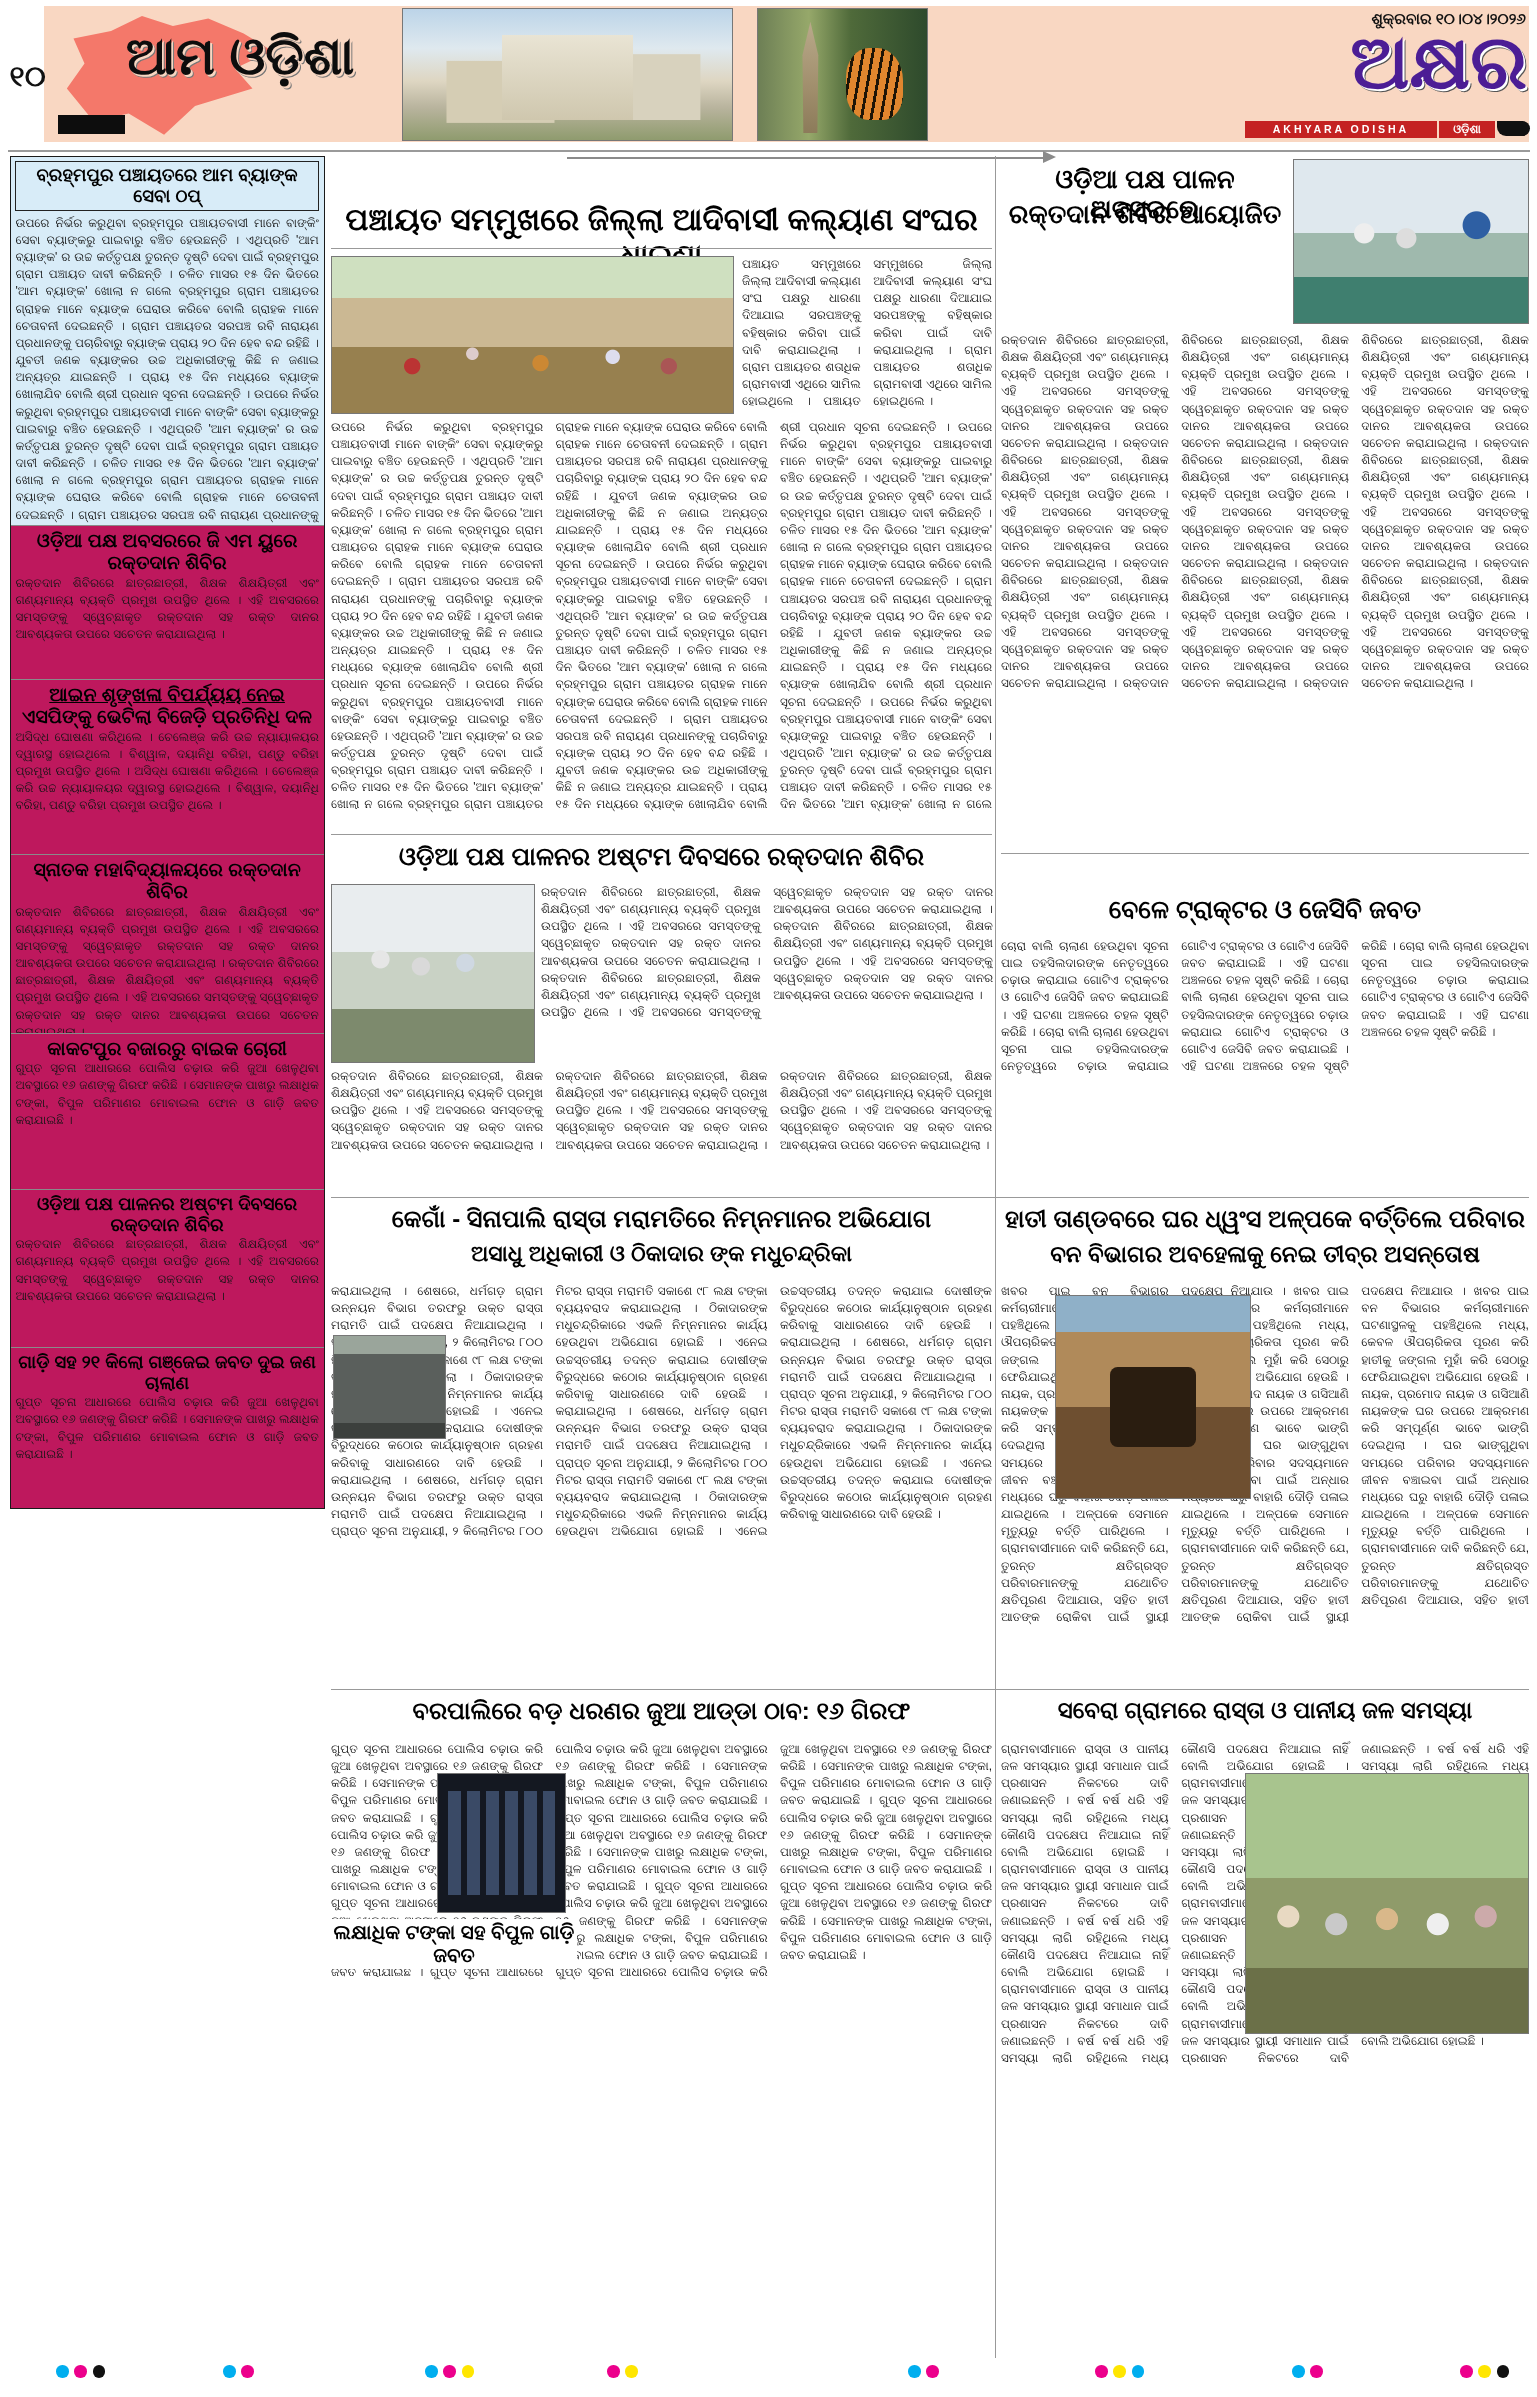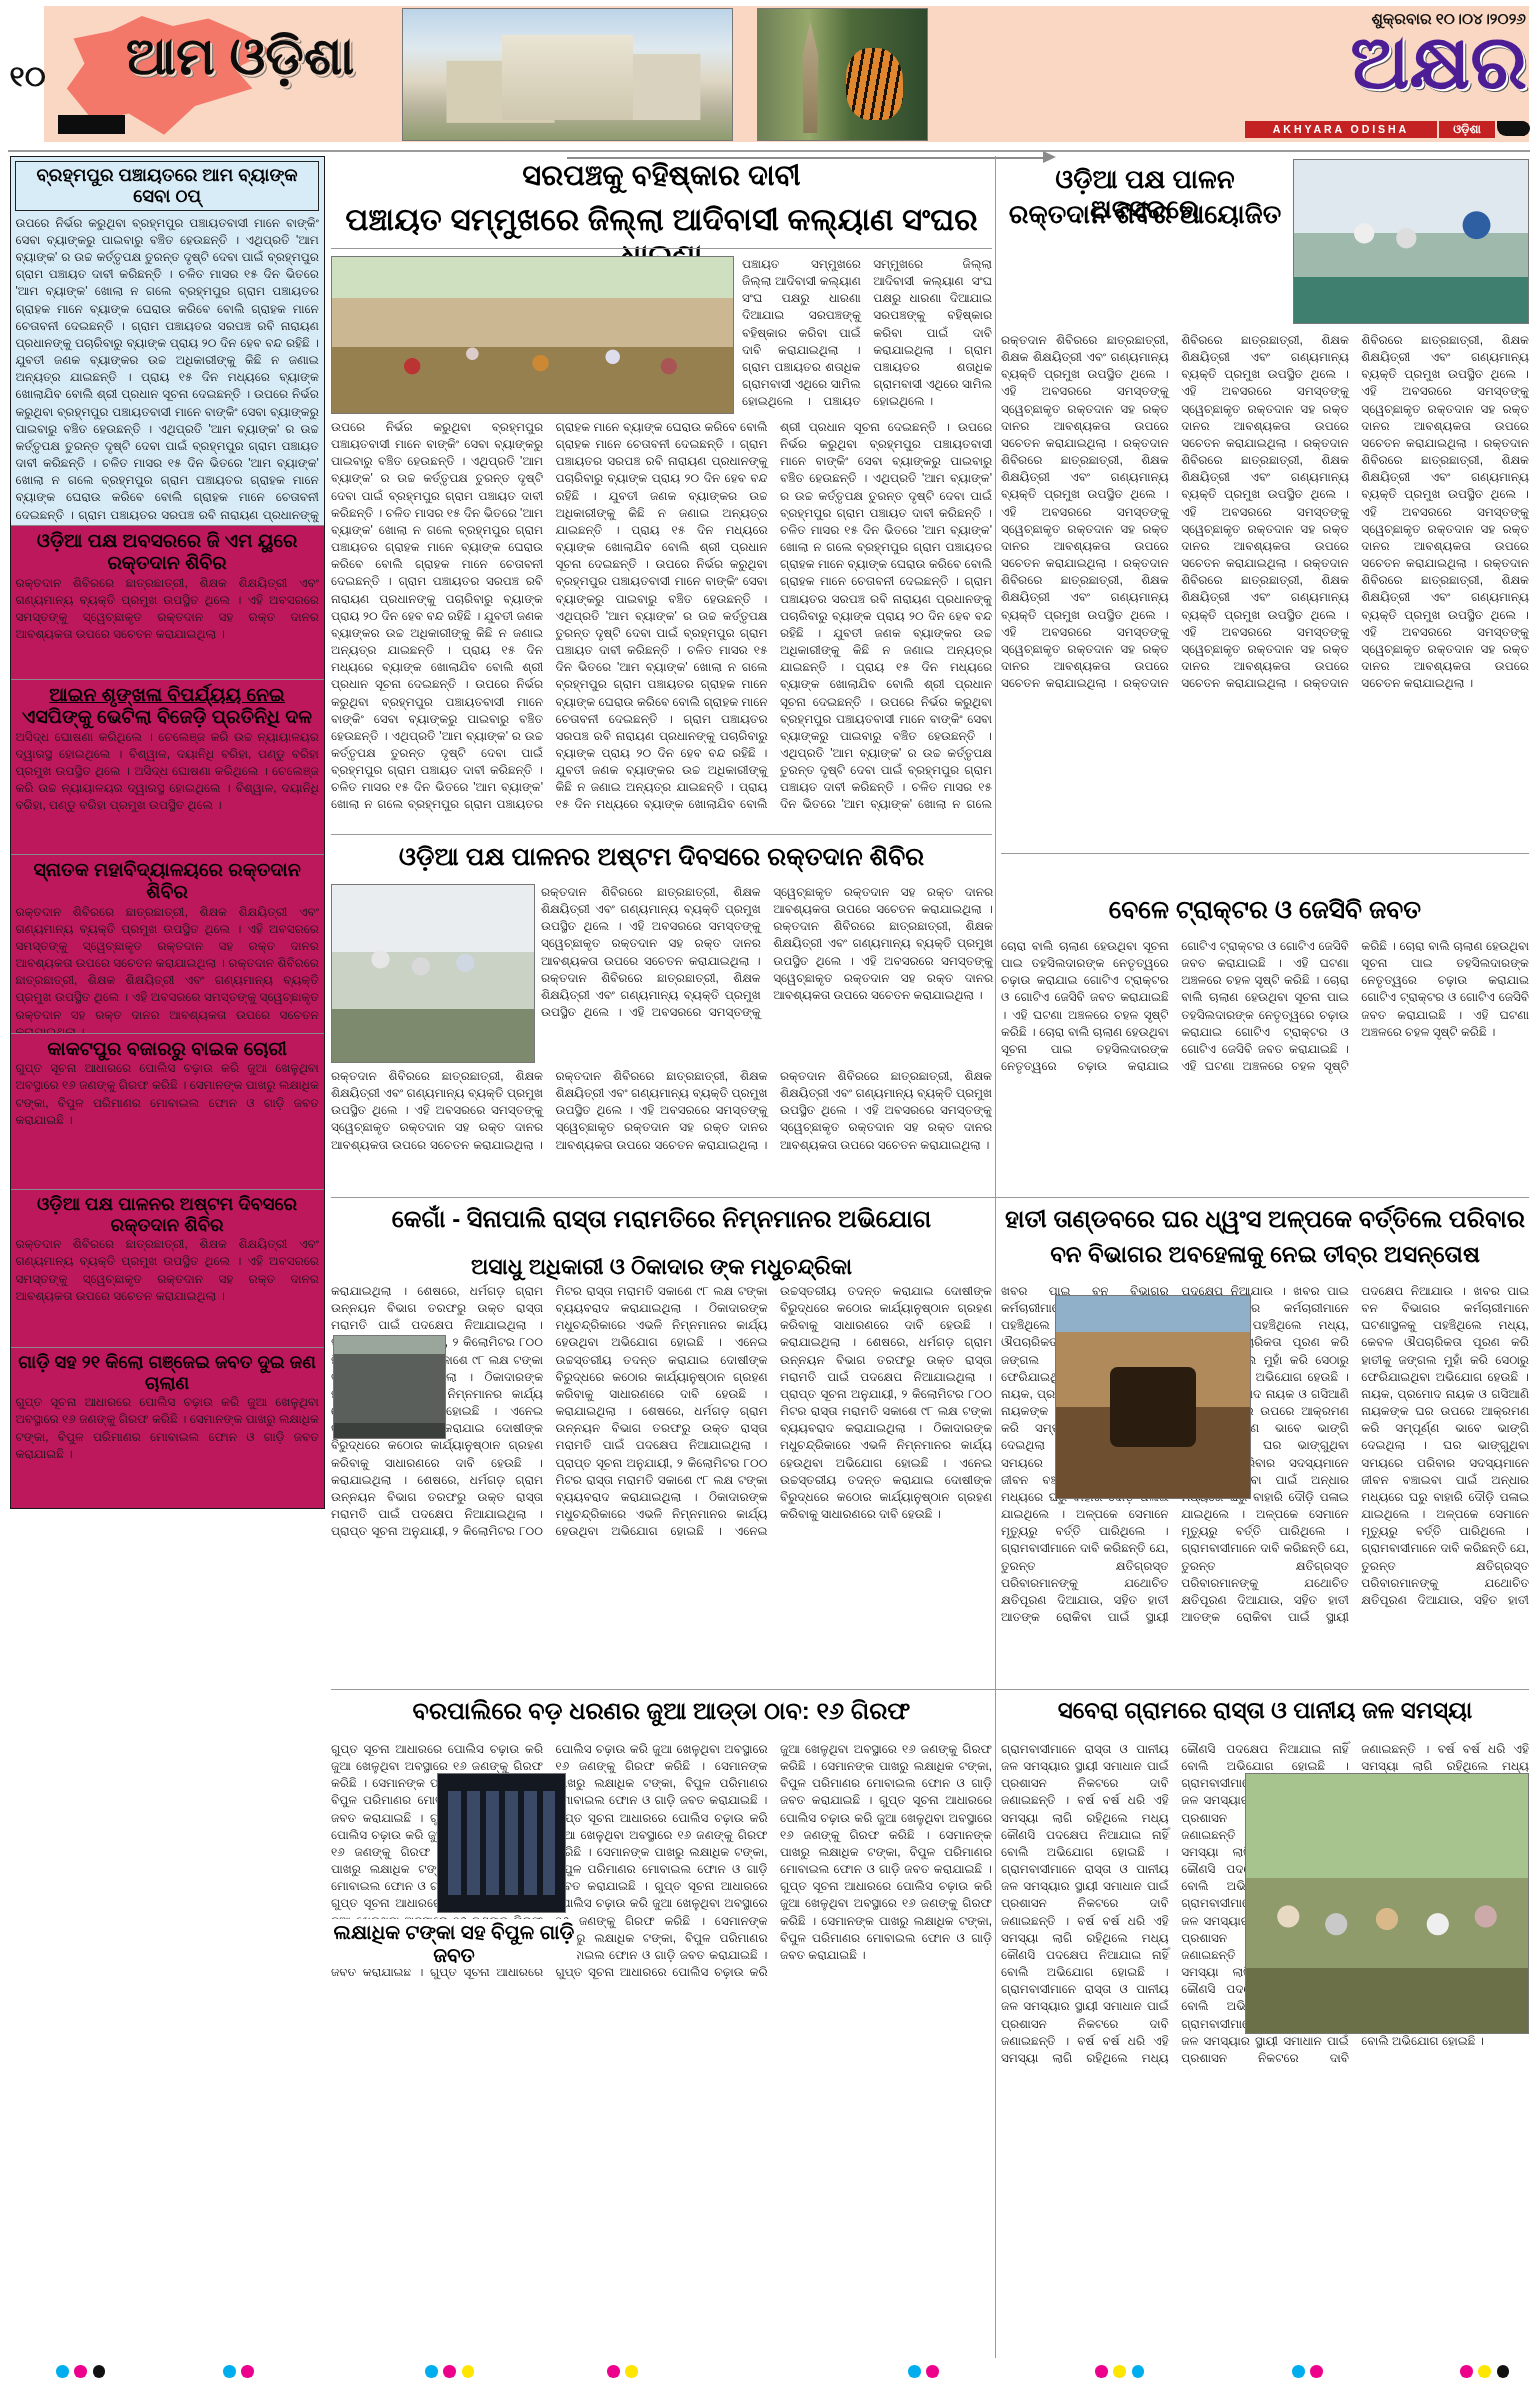--- a/index.html
+++ b/index.html
@@ -146,21 +146,20 @@
     </div>
 
     <div class="lc-art" style="height:142px;border-bottom:none;">
       <div class="lc-hl" style="font-size:18px;">ଗାଡ଼ି ସହ ୨୧ କିଲୋ ଗଞ୍ଜେଇ ଜବତ ଦୁଇ ଜଣ ଚାଲାଣ</div>
       <div class="body-txt" style="height:81px;">ଗୁପ୍ତ ସୂଚନା ଆଧାରରେ ପୋଲିସ ଚଢ଼ାଉ କରି ଜୁଆ ଖେଳୁଥିବା ଅବସ୍ଥାରେ ୧୬ ଜଣଙ୍କୁ ଗିରଫ କରିଛି । ସେମାନଙ୍କ ପାଖରୁ ଲକ୍ଷାଧିକ ଟଙ୍କା, ବିପୁଳ ପରିମାଣର ମୋବାଇଲ ଫୋନ ଓ ଗାଡ଼ି ଜବତ କରାଯାଇଛି ।</div>
     </div>
   </div>
 
   <div class="abs rule-v" style="left:995px;top:156px;height:2202px;"></div>
 
-  <div class="abs hl" style="left:331px;top:159px;width:661px;font-size:29px;">ସରପଞ୍ଚକୁ ବହିଷ୍କାର ଦାବୀ</div>
   <div class="abs hl" style="left:331px;top:202px;width:661px;font-size:31px;">ପଞ୍ଚାୟତ ସମ୍ମୁଖରେ ଜିଲ୍ଲା ଆଦିବାସୀ କଲ୍ୟାଣ ସଂଘର ଧାରଣା</div>
   <div class="abs rule-h" style="left:331px;top:248px;width:661px;"></div>
 
   <div class="abs photo ph-protest" style="left:331px;top:256px;width:403px;height:158px;"></div>
   <div class="abs body-txt cols2" style="left:742px;top:256px;width:250px;height:158px;">ପଞ୍ଚାୟତ ସମ୍ମୁଖରେ ଜିଲ୍ଲା ଆଦିବାସୀ କଲ୍ୟାଣ ସଂଘ ପକ୍ଷରୁ ଧାରଣା ଦିଆଯାଇ ସରପଞ୍ଚଙ୍କୁ ବହିଷ୍କାର କରିବା ପାଇଁ ଦାବି କରାଯାଇଥିଲା । ଗ୍ରାମ ପଞ୍ଚାୟତର ଶତାଧିକ ଗ୍ରାମବାସୀ ଏଥିରେ ସାମିଲ ହୋଇଥିଲେ । ପଞ୍ଚାୟତ ସମ୍ମୁଖରେ ଜିଲ୍ଲା ଆଦିବାସୀ କଲ୍ୟାଣ ସଂଘ ପକ୍ଷରୁ ଧାରଣା ଦିଆଯାଇ ସରପଞ୍ଚଙ୍କୁ ବହିଷ୍କାର କରିବା ପାଇଁ ଦାବି କରାଯାଇଥିଲା । ଗ୍ରାମ ପଞ୍ଚାୟତର ଶତାଧିକ ଗ୍ରାମବାସୀ ଏଥିରେ ସାମିଲ ହୋଇଥିଲେ ।</div>
   <div class="abs body-txt cols3" style="left:331px;top:419px;width:661px;height:407px;">ଉପରେ ନିର୍ଭର କରୁଥିବା ବ୍ରହ୍ମପୁର ପଞ୍ଚାୟତବାସୀ ମାନେ ବାଙ୍କିଂ ସେବା ବ୍ୟାଙ୍କରୁ ପାଇବାରୁ ବଞ୍ଚିତ ହେଉଛନ୍ତି । ଏଥିପ୍ରତି 'ଆମ ବ୍ୟାଙ୍କ' ର ଉଚ୍ଚ କର୍ତ୍ତୃପକ୍ଷ ତୁରନ୍ତ ଦୃଷ୍ଟି ଦେବା ପାଇଁ ବ୍ରହ୍ମପୁର ଗ୍ରାମ ପଞ୍ଚାୟତ ଦାବୀ କରିଛନ୍ତି । ଚଳିତ ମାସର ୧୫ ଦିନ ଭିତରେ 'ଆମ ବ୍ୟାଙ୍କ' ଖୋଲା ନ ଗଲେ ବ୍ରହ୍ମପୁର ଗ୍ରାମ ପଞ୍ଚାୟତର ଗ୍ରାହକ ମାନେ ବ୍ୟାଙ୍କ ଘେରାଉ କରିବେ ବୋଲି ଗ୍ରାହକ ମାନେ ଚେତାବନୀ ଦେଇଛନ୍ତି । ଗ୍ରାମ ପଞ୍ଚାୟତର ସରପଞ୍ଚ ରବି ନାରାୟଣ ପ୍ରଧାନଙ୍କୁ ପଚାରିବାରୁ ବ୍ୟାଙ୍କ ପ୍ରାୟ ୨୦ ଦିନ ହେବ ବନ୍ଦ ରହିଛି । ଯୁବତୀ ଜଣକ ବ୍ୟାଙ୍କର ଉଚ୍ଚ ଅଧିକାରୀଙ୍କୁ କିଛି ନ ଜଣାଇ ଅନ୍ୟତ୍ର ଯାଇଛନ୍ତି । ପ୍ରାୟ ୧୫ ଦିନ ମଧ୍ୟରେ ବ୍ୟାଙ୍କ ଖୋଲାଯିବ ବୋଲି ଶ୍ରୀ ପ୍ରଧାନ ସୂଚନା ଦେଇଛନ୍ତି । ଉପରେ ନିର୍ଭର କରୁଥିବା ବ୍ରହ୍ମପୁର ପଞ୍ଚାୟତବାସୀ ମାନେ ବାଙ୍କିଂ ସେବା ବ୍ୟାଙ୍କରୁ ପାଇବାରୁ ବଞ୍ଚିତ ହେଉଛନ୍ତି । ଏଥିପ୍ରତି 'ଆମ ବ୍ୟାଙ୍କ' ର ଉଚ୍ଚ କର୍ତ୍ତୃପକ୍ଷ ତୁରନ୍ତ ଦୃଷ୍ଟି ଦେବା ପାଇଁ ବ୍ରହ୍ମପୁର ଗ୍ରାମ ପଞ୍ଚାୟତ ଦାବୀ କରିଛନ୍ତି । ଚଳିତ ମାସର ୧୫ ଦିନ ଭିତରେ 'ଆମ ବ୍ୟାଙ୍କ' ଖୋଲା ନ ଗଲେ ବ୍ରହ୍ମପୁର ଗ୍ରାମ ପଞ୍ଚାୟତର ଗ୍ରାହକ ମାନେ ବ୍ୟାଙ୍କ ଘେରାଉ କରିବେ ବୋଲି ଗ୍ରାହକ ମାନେ ଚେତାବନୀ ଦେଇଛନ୍ତି । ଗ୍ରାମ ପଞ୍ଚାୟତର ସରପଞ୍ଚ ରବି ନାରାୟଣ ପ୍ରଧାନଙ୍କୁ ପଚାରିବାରୁ ବ୍ୟାଙ୍କ ପ୍ରାୟ ୨୦ ଦିନ ହେବ ବନ୍ଦ ରହିଛି । ଯୁବତୀ ଜଣକ ବ୍ୟାଙ୍କର ଉଚ୍ଚ ଅଧିକାରୀଙ୍କୁ କିଛି ନ ଜଣାଇ ଅନ୍ୟତ୍ର ଯାଇଛନ୍ତି । ପ୍ରାୟ ୧୫ ଦିନ ମଧ୍ୟରେ ବ୍ୟାଙ୍କ ଖୋଲାଯିବ ବୋଲି ଶ୍ରୀ ପ୍ରଧାନ ସୂଚନା ଦେଇଛନ୍ତି । ଉପରେ ନିର୍ଭର କରୁଥିବା ବ୍ରହ୍ମପୁର ପଞ୍ଚାୟତବାସୀ ମାନେ ବାଙ୍କିଂ ସେବା ବ୍ୟାଙ୍କରୁ ପାଇବାରୁ ବଞ୍ଚିତ ହେଉଛନ୍ତି । ଏଥିପ୍ରତି 'ଆମ ବ୍ୟାଙ୍କ' ର ଉଚ୍ଚ କର୍ତ୍ତୃପକ୍ଷ ତୁରନ୍ତ ଦୃଷ୍ଟି ଦେବା ପାଇଁ ବ୍ରହ୍ମପୁର ଗ୍ରାମ ପଞ୍ଚାୟତ ଦାବୀ କରିଛନ୍ତି । ଚଳିତ ମାସର ୧୫ ଦିନ ଭିତରେ 'ଆମ ବ୍ୟାଙ୍କ' ଖୋଲା ନ ଗଲେ ବ୍ରହ୍ମପୁର ଗ୍ରାମ ପଞ୍ଚାୟତର ଗ୍ରାହକ ମାନେ ବ୍ୟାଙ୍କ ଘେରାଉ କରିବେ ବୋଲି ଗ୍ରାହକ ମାନେ ଚେତାବନୀ ଦେଇଛନ୍ତି । ଗ୍ରାମ ପଞ୍ଚାୟତର ସରପଞ୍ଚ ରବି ନାରାୟଣ ପ୍ରଧାନଙ୍କୁ ପଚାରିବାରୁ ବ୍ୟାଙ୍କ ପ୍ରାୟ ୨୦ ଦିନ ହେବ ବନ୍ଦ ରହିଛି । ଯୁବତୀ ଜଣକ ବ୍ୟାଙ୍କର ଉଚ୍ଚ ଅଧିକାରୀଙ୍କୁ କିଛି ନ ଜଣାଇ ଅନ୍ୟତ୍ର ଯାଇଛନ୍ତି । ପ୍ରାୟ ୧୫ ଦିନ ମଧ୍ୟରେ ବ୍ୟାଙ୍କ ଖୋଲାଯିବ ବୋଲି ଶ୍ରୀ ପ୍ରଧାନ ସୂଚନା ଦେଇଛନ୍ତି । ଉପରେ ନିର୍ଭର କରୁଥିବା ବ୍ରହ୍ମପୁର ପଞ୍ଚାୟତବାସୀ ମାନେ ବାଙ୍କିଂ ସେବା ବ୍ୟାଙ୍କରୁ ପାଇବାରୁ ବଞ୍ଚିତ ହେଉଛନ୍ତି । ଏଥିପ୍ରତି 'ଆମ ବ୍ୟାଙ୍କ' ର ଉଚ୍ଚ କର୍ତ୍ତୃପକ୍ଷ ତୁରନ୍ତ ଦୃଷ୍ଟି ଦେବା ପାଇଁ ବ୍ରହ୍ମପୁର ଗ୍ରାମ ପଞ୍ଚାୟତ ଦାବୀ କରିଛନ୍ତି । ଚଳିତ ମାସର ୧୫ ଦିନ ଭିତରେ 'ଆମ ବ୍ୟାଙ୍କ' ଖୋଲା ନ ଗଲେ ବ୍ରହ୍ମପୁର ଗ୍ରାମ ପଞ୍ଚାୟତର ଗ୍ରାହକ ମାନେ ବ୍ୟାଙ୍କ ଘେରାଉ କରିବେ ବୋଲି ଗ୍ରାହକ ମାନେ ଚେତାବନୀ ଦେଇଛନ୍ତି । ଗ୍ରାମ ପଞ୍ଚାୟତର ସରପଞ୍ଚ ରବି ନାରାୟଣ ପ୍ରଧାନଙ୍କୁ ପଚାରିବାରୁ ବ୍ୟାଙ୍କ ପ୍ରାୟ ୨୦ ଦିନ ହେବ ବନ୍ଦ ରହିଛି । ଯୁବତୀ ଜଣକ ବ୍ୟାଙ୍କର ଉଚ୍ଚ ଅଧିକାରୀଙ୍କୁ କିଛି ନ ଜଣାଇ ଅନ୍ୟତ୍ର ଯାଇଛନ୍ତି । ପ୍ରାୟ ୧୫ ଦିନ ମଧ୍ୟରେ ବ୍ୟାଙ୍କ ଖୋଲାଯିବ ବୋଲି ଶ୍ରୀ ପ୍ରଧାନ ସୂଚନା ଦେଇଛନ୍ତି । ଉପରେ ନିର୍ଭର କରୁଥିବା ବ୍ରହ୍ମପୁର ପଞ୍ଚାୟତବାସୀ ମାନେ ବାଙ୍କିଂ ସେବା ବ୍ୟାଙ୍କରୁ ପାଇବାରୁ ବଞ୍ଚିତ ହେଉଛନ୍ତି । ଏଥିପ୍ରତି 'ଆମ ବ୍ୟାଙ୍କ' ର ଉଚ୍ଚ କର୍ତ୍ତୃପକ୍ଷ ତୁରନ୍ତ ଦୃଷ୍ଟି ଦେବା ପାଇଁ ବ୍ରହ୍ମପୁର ଗ୍ରାମ ପଞ୍ଚାୟତ ଦାବୀ କରିଛନ୍ତି । ଚଳିତ ମାସର ୧୫ ଦିନ ଭିତରେ 'ଆମ ବ୍ୟାଙ୍କ' ଖୋଲା ନ ଗଲେ ବ୍ରହ୍ମପୁର ଗ୍ରାମ ପଞ୍ଚାୟତର ଗ୍ରାହକ ମାନେ ବ୍ୟାଙ୍କ ଘେରାଉ କରିବେ ବୋଲି ଗ୍ରାହକ ମାନେ ଚେତାବନୀ ଦେଇଛନ୍ତି । ଗ୍ରାମ ପଞ୍ଚାୟତର ସରପଞ୍ଚ ରବି ନାରାୟଣ ପ୍ରଧାନଙ୍କୁ ପଚାରିବାରୁ ବ୍ୟାଙ୍କ ପ୍ରାୟ ୨୦ ଦିନ ହେବ ବନ୍ଦ ରହିଛି । ଯୁବତୀ ଜଣକ ବ୍ୟାଙ୍କର ଉଚ୍ଚ ଅଧିକାରୀଙ୍କୁ କିଛି ନ ଜଣାଇ ଅନ୍ୟତ୍ର ଯାଇଛନ୍ତି । ପ୍ରାୟ ୧୫ ଦିନ ମଧ୍ୟରେ ବ୍ୟାଙ୍କ ଖୋଲାଯିବ ବୋଲି ଶ୍ରୀ ପ୍ରଧାନ ସୂଚନା ଦେଇଛନ୍ତି ।</div>
 
   <div class="abs hl" style="left:1001px;top:165px;width:288px;font-size:26px;">ଓଡ଼ିଆ ପକ୍ଷ ପାଳନ ଅବସରରେ</div>
   <div class="abs hl" style="left:1001px;top:200px;width:288px;font-size:26px;">ରକ୍ତଦାନ ଶିବିର ଆୟୋଜିତ</div>
   <div class="abs photo ph-camp" style="left:1293px;top:159px;width:236px;height:165px;"></div>
@@ -171,21 +170,21 @@
   <div class="abs photo ph-camp2" style="left:331px;top:884px;width:204px;height:179px;"></div>
   <div class="abs body-txt cols2" style="left:541px;top:884px;width:452px;height:179px;">ରକ୍ତଦାନ ଶିବିରରେ ଛାତ୍ରଛାତ୍ରୀ, ଶିକ୍ଷକ ଶିକ୍ଷୟିତ୍ରୀ ଏବଂ ଗଣ୍ୟମାନ୍ୟ ବ୍ୟକ୍ତି ପ୍ରମୁଖ ଉପସ୍ଥିତ ଥିଲେ । ଏହି ଅବସରରେ ସମସ୍ତଙ୍କୁ ସ୍ୱେଚ୍ଛାକୃତ ରକ୍ତଦାନ ସହ ରକ୍ତ ଦାନର ଆବଶ୍ୟକତା ଉପରେ ସଚେତନ କରାଯାଇଥିଲା । ରକ୍ତଦାନ ଶିବିରରେ ଛାତ୍ରଛାତ୍ରୀ, ଶିକ୍ଷକ ଶିକ୍ଷୟିତ୍ରୀ ଏବଂ ଗଣ୍ୟମାନ୍ୟ ବ୍ୟକ୍ତି ପ୍ରମୁଖ ଉପସ୍ଥିତ ଥିଲେ । ଏହି ଅବସରରେ ସମସ୍ତଙ୍କୁ ସ୍ୱେଚ୍ଛାକୃତ ରକ୍ତଦାନ ସହ ରକ୍ତ ଦାନର ଆବଶ୍ୟକତା ଉପରେ ସଚେତନ କରାଯାଇଥିଲା । ରକ୍ତଦାନ ଶିବିରରେ ଛାତ୍ରଛାତ୍ରୀ, ଶିକ୍ଷକ ଶିକ୍ଷୟିତ୍ରୀ ଏବଂ ଗଣ୍ୟମାନ୍ୟ ବ୍ୟକ୍ତି ପ୍ରମୁଖ ଉପସ୍ଥିତ ଥିଲେ । ଏହି ଅବସରରେ ସମସ୍ତଙ୍କୁ ସ୍ୱେଚ୍ଛାକୃତ ରକ୍ତଦାନ ସହ ରକ୍ତ ଦାନର ଆବଶ୍ୟକତା ଉପରେ ସଚେତନ କରାଯାଇଥିଲା ।</div>
   <div class="abs body-txt cols3" style="left:331px;top:1068px;width:661px;height:125px;">ରକ୍ତଦାନ ଶିବିରରେ ଛାତ୍ରଛାତ୍ରୀ, ଶିକ୍ଷକ ଶିକ୍ଷୟିତ୍ରୀ ଏବଂ ଗଣ୍ୟମାନ୍ୟ ବ୍ୟକ୍ତି ପ୍ରମୁଖ ଉପସ୍ଥିତ ଥିଲେ । ଏହି ଅବସରରେ ସମସ୍ତଙ୍କୁ ସ୍ୱେଚ୍ଛାକୃତ ରକ୍ତଦାନ ସହ ରକ୍ତ ଦାନର ଆବଶ୍ୟକତା ଉପରେ ସଚେତନ କରାଯାଇଥିଲା । ରକ୍ତଦାନ ଶିବିରରେ ଛାତ୍ରଛାତ୍ରୀ, ଶିକ୍ଷକ ଶିକ୍ଷୟିତ୍ରୀ ଏବଂ ଗଣ୍ୟମାନ୍ୟ ବ୍ୟକ୍ତି ପ୍ରମୁଖ ଉପସ୍ଥିତ ଥିଲେ । ଏହି ଅବସରରେ ସମସ୍ତଙ୍କୁ ସ୍ୱେଚ୍ଛାକୃତ ରକ୍ତଦାନ ସହ ରକ୍ତ ଦାନର ଆବଶ୍ୟକତା ଉପରେ ସଚେତନ କରାଯାଇଥିଲା । ରକ୍ତଦାନ ଶିବିରରେ ଛାତ୍ରଛାତ୍ରୀ, ଶିକ୍ଷକ ଶିକ୍ଷୟିତ୍ରୀ ଏବଂ ଗଣ୍ୟମାନ୍ୟ ବ୍ୟକ୍ତି ପ୍ରମୁଖ ଉପସ୍ଥିତ ଥିଲେ । ଏହି ଅବସରରେ ସମସ୍ତଙ୍କୁ ସ୍ୱେଚ୍ଛାକୃତ ରକ୍ତଦାନ ସହ ରକ୍ତ ଦାନର ଆବଶ୍ୟକତା ଉପରେ ସଚେତନ କରାଯାଇଥିଲା ।</div>
 
   <div class="abs rule-h" style="left:1001px;top:853px;width:528px;"></div>
   <div class="abs hl" style="left:1001px;top:895px;width:528px;font-size:25px;">ବେଳେ ଟ୍ରାକ୍ଟର ଓ ଜେସିବି ଜବତ</div>
   <div class="abs body-txt cols3" style="left:1001px;top:938px;width:528px;height:256px;">ଚୋରା ବାଲି ଚାଲାଣ ହେଉଥିବା ସୂଚନା ପାଇ ତହସିଲଦାରଙ୍କ ନେତୃତ୍ୱରେ ଚଢ଼ାଉ କରାଯାଇ ଗୋଟିଏ ଟ୍ରାକ୍ଟର ଓ ଗୋଟିଏ ଜେସିବି ଜବତ କରାଯାଇଛି । ଏହି ଘଟଣା ଅଞ୍ଚଳରେ ଚହଳ ସୃଷ୍ଟି କରିଛି । ଚୋରା ବାଲି ଚାଲାଣ ହେଉଥିବା ସୂଚନା ପାଇ ତହସିଲଦାରଙ୍କ ନେତୃତ୍ୱରେ ଚଢ଼ାଉ କରାଯାଇ ଗୋଟିଏ ଟ୍ରାକ୍ଟର ଓ ଗୋଟିଏ ଜେସିବି ଜବତ କରାଯାଇଛି । ଏହି ଘଟଣା ଅଞ୍ଚଳରେ ଚହଳ ସୃଷ୍ଟି କରିଛି । ଚୋରା ବାଲି ଚାଲାଣ ହେଉଥିବା ସୂଚନା ପାଇ ତହସିଲଦାରଙ୍କ ନେତୃତ୍ୱରେ ଚଢ଼ାଉ କରାଯାଇ ଗୋଟିଏ ଟ୍ରାକ୍ଟର ଓ ଗୋଟିଏ ଜେସିବି ଜବତ କରାଯାଇଛି । ଏହି ଘଟଣା ଅଞ୍ଚଳରେ ଚହଳ ସୃଷ୍ଟି କରିଛି । ଚୋରା ବାଲି ଚାଲାଣ ହେଉଥିବା ସୂଚନା ପାଇ ତହସିଲଦାରଙ୍କ ନେତୃତ୍ୱରେ ଚଢ଼ାଉ କରାଯାଇ ଗୋଟିଏ ଟ୍ରାକ୍ଟର ଓ ଗୋଟିଏ ଜେସିବି ଜବତ କରାଯାଇଛି । ଏହି ଘଟଣା ଅଞ୍ଚଳରେ ଚହଳ ସୃଷ୍ଟି କରିଛି ।</div>
 
   <div class="abs rule-h" style="left:331px;top:1197px;width:1198px;"></div>
   <div class="abs hl" style="left:331px;top:1205px;width:661px;font-size:24px;">କେଗାଁ - ସିନାପାଲି ରାସ୍ତା ମରାମତିରେ ନିମ୍ନମାନର ଅଭିଯୋଗ</div>
-  <div class="abs hl" style="left:331px;top:1241px;width:661px;font-size:22px;margin-top:13px;">ଅସାଧୁ ଅଧିକାରୀ ଓ ଠିକାଦାର ଙ୍କ ମଧୁଚନ୍ଦ୍ରିକା</div>
+  <div class="abs hl" style="left:331px;top:1241px;width:661px;font-size:22px;">ଅସାଧୁ ଅଧିକାରୀ ଓ ଠିକାଦାର ଙ୍କ ମଧୁଚନ୍ଦ୍ରିକା</div>
   <div class="abs body-txt cols3" style="left:331px;top:1283px;width:661px;height:355px;">କରାଯାଇଥିଲା । ଶେଷରେ, ଧର୍ମଗଡ଼ ଗ୍ରାମ ଉନ୍ନୟନ ବିଭାଗ ତରଫରୁ ଉକ୍ତ ରାସ୍ତା ମରାମତି ପାଇଁ ପଦକ୍ଷେପ ନିଆଯାଇଥିଲା । ପ୍ରାପ୍ତ ସୂଚନା ଅନୁଯାୟୀ, ୨ କିଲୋମିଟର ୮୦୦ ମିଟର ରାସ୍ତା ମରାମତି ସକାଶେ ୯୮ ଲକ୍ଷ ଟଙ୍କା ବ୍ୟୟବରାଦ କରାଯାଇଥିଲା । ଠିକାଦାରଙ୍କ ମଧୁଚନ୍ଦ୍ରିକାରେ ଏଭଳି ନିମ୍ନମାନର କାର୍ଯ୍ୟ ହେଉଥିବା ଅଭିଯୋଗ ହୋଇଛି । ଏନେଇ ଉଚ୍ଚସ୍ତରୀୟ ତଦନ୍ତ କରାଯାଇ ଦୋଷୀଙ୍କ ବିରୁଦ୍ଧରେ କଠୋର କାର୍ଯ୍ୟାନୁଷ୍ଠାନ ଗ୍ରହଣ କରିବାକୁ ସାଧାରଣରେ ଦାବି ହେଉଛି । କରାଯାଇଥିଲା । ଶେଷରେ, ଧର୍ମଗଡ଼ ଗ୍ରାମ ଉନ୍ନୟନ ବିଭାଗ ତରଫରୁ ଉକ୍ତ ରାସ୍ତା ମରାମତି ପାଇଁ ପଦକ୍ଷେପ ନିଆଯାଇଥିଲା । ପ୍ରାପ୍ତ ସୂଚନା ଅନୁଯାୟୀ, ୨ କିଲୋମିଟର ୮୦୦ ମିଟର ରାସ୍ତା ମରାମତି ସକାଶେ ୯୮ ଲକ୍ଷ ଟଙ୍କା ବ୍ୟୟବରାଦ କରାଯାଇଥିଲା । ଠିକାଦାରଙ୍କ ମଧୁଚନ୍ଦ୍ରିକାରେ ଏଭଳି ନିମ୍ନମାନର କାର୍ଯ୍ୟ ହେଉଥିବା ଅଭିଯୋଗ ହୋଇଛି । ଏନେଇ ଉଚ୍ଚସ୍ତରୀୟ ତଦନ୍ତ କରାଯାଇ ଦୋଷୀଙ୍କ ବିରୁଦ୍ଧରେ କଠୋର କାର୍ଯ୍ୟାନୁଷ୍ଠାନ ଗ୍ରହଣ କରିବାକୁ ସାଧାରଣରେ ଦାବି ହେଉଛି । କରାଯାଇଥିଲା । ଶେଷରେ, ଧର୍ମଗଡ଼ ଗ୍ରାମ ଉନ୍ନୟନ ବିଭାଗ ତରଫରୁ ଉକ୍ତ ରାସ୍ତା ମରାମତି ପାଇଁ ପଦକ୍ଷେପ ନିଆଯାଇଥିଲା । ପ୍ରାପ୍ତ ସୂଚନା ଅନୁଯାୟୀ, ୨ କିଲୋମିଟର ୮୦୦ ମିଟର ରାସ୍ତା ମରାମତି ସକାଶେ ୯୮ ଲକ୍ଷ ଟଙ୍କା ବ୍ୟୟବରାଦ କରାଯାଇଥିଲା । ଠିକାଦାରଙ୍କ ମଧୁଚନ୍ଦ୍ରିକାରେ ଏଭଳି ନିମ୍ନମାନର କାର୍ଯ୍ୟ ହେଉଥିବା ଅଭିଯୋଗ ହୋଇଛି । ଏନେଇ ଉଚ୍ଚସ୍ତରୀୟ ତଦନ୍ତ କରାଯାଇ ଦୋଷୀଙ୍କ ବିରୁଦ୍ଧରେ କଠୋର କାର୍ଯ୍ୟାନୁଷ୍ଠାନ ଗ୍ରହଣ କରିବାକୁ ସାଧାରଣରେ ଦାବି ହେଉଛି । କରାଯାଇଥିଲା । ଶେଷରେ, ଧର୍ମଗଡ଼ ଗ୍ରାମ ଉନ୍ନୟନ ବିଭାଗ ତରଫରୁ ଉକ୍ତ ରାସ୍ତା ମରାମତି ପାଇଁ ପଦକ୍ଷେପ ନିଆଯାଇଥିଲା । ପ୍ରାପ୍ତ ସୂଚନା ଅନୁଯାୟୀ, ୨ କିଲୋମିଟର ୮୦୦ ମିଟର ରାସ୍ତା ମରାମତି ସକାଶେ ୯୮ ଲକ୍ଷ ଟଙ୍କା ବ୍ୟୟବରାଦ କରାଯାଇଥିଲା । ଠିକାଦାରଙ୍କ ମଧୁଚନ୍ଦ୍ରିକାରେ ଏଭଳି ନିମ୍ନମାନର କାର୍ଯ୍ୟ ହେଉଥିବା ଅଭିଯୋଗ ହୋଇଛି । ଏନେଇ ଉଚ୍ଚସ୍ତରୀୟ ତଦନ୍ତ କରାଯାଇ ଦୋଷୀଙ୍କ ବିରୁଦ୍ଧରେ କଠୋର କାର୍ଯ୍ୟାନୁଷ୍ଠାନ ଗ୍ରହଣ କରିବାକୁ ସାଧାରଣରେ ଦାବି ହେଉଛି ।</div>
   <div class="abs photo ph-road" style="left:333px;top:1335px;width:113px;height:104px;"></div>
 
   <div class="abs hl" style="left:1001px;top:1205px;width:528px;font-size:24px;">ହାତୀ ତାଣ୍ଡବରେ ଘର ଧ୍ୱଂସ ଅଳ୍ପକେ ବର୍ତ୍ତିଲେ ପରିବାର</div>
   <div class="abs hl" style="left:1001px;top:1241px;width:528px;font-size:23px;">ବନ ବିଭାଗର ଅବହେଳାକୁ ନେଇ ତୀବ୍ର ଅସନ୍ତୋଷ</div>
   <div class="abs body-txt cols3" style="left:1001px;top:1283px;width:528px;height:355px;">ଖବର ପାଇ ବନ ବିଭାଗର କର୍ମଚାରୀମାନେ ଘଟଣାସ୍ଥଳକୁ ପହଞ୍ଚିଥିଲେ ମଧ୍ୟ, କେବଳ ଔପଚାରିକତା ପୂରଣ କରି ହାତୀକୁ ଜଙ୍ଗଲ ମୁହାଁ କରି ସେଠାରୁ ଫେରିଯାଇଥିବା ଅଭିଯୋଗ ହେଉଛି । ନାୟକ, ପ୍ରମୋଦ ନାୟକ ଓ ଗସିଆଣି ନାୟକଙ୍କ ଘର ଉପରେ ଆକ୍ରମଣ କରି ସମ୍ପୂର୍ଣ୍ଣ ଭାବେ ଭାଙ୍ଗି ଦେଇଥିଲା । ଘର ଭାଙ୍ଗୁଥିବା ସମୟରେ ପରିବାର ସଦସ୍ୟମାନେ ଜୀବନ ବଞ୍ଚାଇବା ପାଇଁ ଅନ୍ଧାର ମଧ୍ୟରେ ଘରୁ ବାହାରି ଦୌଡ଼ି ପଳାଇ ଯାଇଥିଲେ । ଅଳ୍ପକେ ସେମାନେ ମୃତ୍ୟୁରୁ ବର୍ତ୍ତି ପାରିଥିଲେ । ଗ୍ରାମବାସୀମାନେ ଦାବି କରିଛନ୍ତି ଯେ, ତୁରନ୍ତ କ୍ଷତିଗ୍ରସ୍ତ ପରିବାରମାନଙ୍କୁ ଯଥୋଚିତ କ୍ଷତିପୂରଣ ଦିଆଯାଉ, ସହିତ ହାତୀ ଆତଙ୍କ ରୋକିବା ପାଇଁ ସ୍ଥାୟୀ ପଦକ୍ଷେପ ନିଆଯାଉ । ଖବର ପାଇ ବନ ବିଭାଗର କର୍ମଚାରୀମାନେ ଘଟଣାସ୍ଥଳକୁ ପହଞ୍ଚିଥିଲେ ମଧ୍ୟ, କେବଳ ଔପଚାରିକତା ପୂରଣ କରି ହାତୀକୁ ଜଙ୍ଗଲ ମୁହାଁ କରି ସେଠାରୁ ଫେରିଯାଇଥିବା ଅଭିଯୋଗ ହେଉଛି । ନାୟକ, ପ୍ରମୋଦ ନାୟକ ଓ ଗସିଆଣି ନାୟକଙ୍କ ଘର ଉପରେ ଆକ୍ରମଣ କରି ସମ୍ପୂର୍ଣ୍ଣ ଭାବେ ଭାଙ୍ଗି ଦେଇଥିଲା । ଘର ଭାଙ୍ଗୁଥିବା ସମୟରେ ପରିବାର ସଦସ୍ୟମାନେ ଜୀବନ ବଞ୍ଚାଇବା ପାଇଁ ଅନ୍ଧାର ମଧ୍ୟରେ ଘରୁ ବାହାରି ଦୌଡ଼ି ପଳାଇ ଯାଇଥିଲେ । ଅଳ୍ପକେ ସେମାନେ ମୃତ୍ୟୁରୁ ବର୍ତ୍ତି ପାରିଥିଲେ । ଗ୍ରାମବାସୀମାନେ ଦାବି କରିଛନ୍ତି ଯେ, ତୁରନ୍ତ କ୍ଷତିଗ୍ରସ୍ତ ପରିବାରମାନଙ୍କୁ ଯଥୋଚିତ କ୍ଷତିପୂରଣ ଦିଆଯାଉ, ସହିତ ହାତୀ ଆତଙ୍କ ରୋକିବା ପାଇଁ ସ୍ଥାୟୀ ପଦକ୍ଷେପ ନିଆଯାଉ । ଖବର ପାଇ ବନ ବିଭାଗର କର୍ମଚାରୀମାନେ ଘଟଣାସ୍ଥଳକୁ ପହଞ୍ଚିଥିଲେ ମଧ୍ୟ, କେବଳ ଔପଚାରିକତା ପୂରଣ କରି ହାତୀକୁ ଜଙ୍ଗଲ ମୁହାଁ କରି ସେଠାରୁ ଫେରିଯାଇଥିବା ଅଭିଯୋଗ ହେଉଛି । ନାୟକ, ପ୍ରମୋଦ ନାୟକ ଓ ଗସିଆଣି ନାୟକଙ୍କ ଘର ଉପରେ ଆକ୍ରମଣ କରି ସମ୍ପୂର୍ଣ୍ଣ ଭାବେ ଭାଙ୍ଗି ଦେଇଥିଲା । ଘର ଭାଙ୍ଗୁଥିବା ସମୟରେ ପରିବାର ସଦସ୍ୟମାନେ ଜୀବନ ବଞ୍ଚାଇବା ପାଇଁ ଅନ୍ଧାର ମଧ୍ୟରେ ଘରୁ ବାହାରି ଦୌଡ଼ି ପଳାଇ ଯାଇଥିଲେ । ଅଳ୍ପକେ ସେମାନେ ମୃତ୍ୟୁରୁ ବର୍ତ୍ତି ପାରିଥିଲେ । ଗ୍ରାମବାସୀମାନେ ଦାବି କରିଛନ୍ତି ଯେ, ତୁରନ୍ତ କ୍ଷତିଗ୍ରସ୍ତ ପରିବାରମାନଙ୍କୁ ଯଥୋଚିତ କ୍ଷତିପୂରଣ ଦିଆଯାଉ, ସହିତ ହାତୀ ଆତଙ୍କ ରୋକିବା ପାଇଁ ସ୍ଥାୟୀ ପଦକ୍ଷେପ ନିଆଯାଉ ।</div>
   <div class="abs photo ph-house" style="left:1055px;top:1295px;width:196px;height:204px;"></div>
 
   <div class="abs rule-h" style="left:331px;top:1689px;width:1198px;"></div>
   <div class="abs hl" style="left:331px;top:1697px;width:661px;font-size:24px;">ବରପାଲିରେ ବଡ଼ ଧରଣର ଜୁଆ ଆଡ୍ଡା ଠାବ: ୧୬ ଗିରଫ</div>

